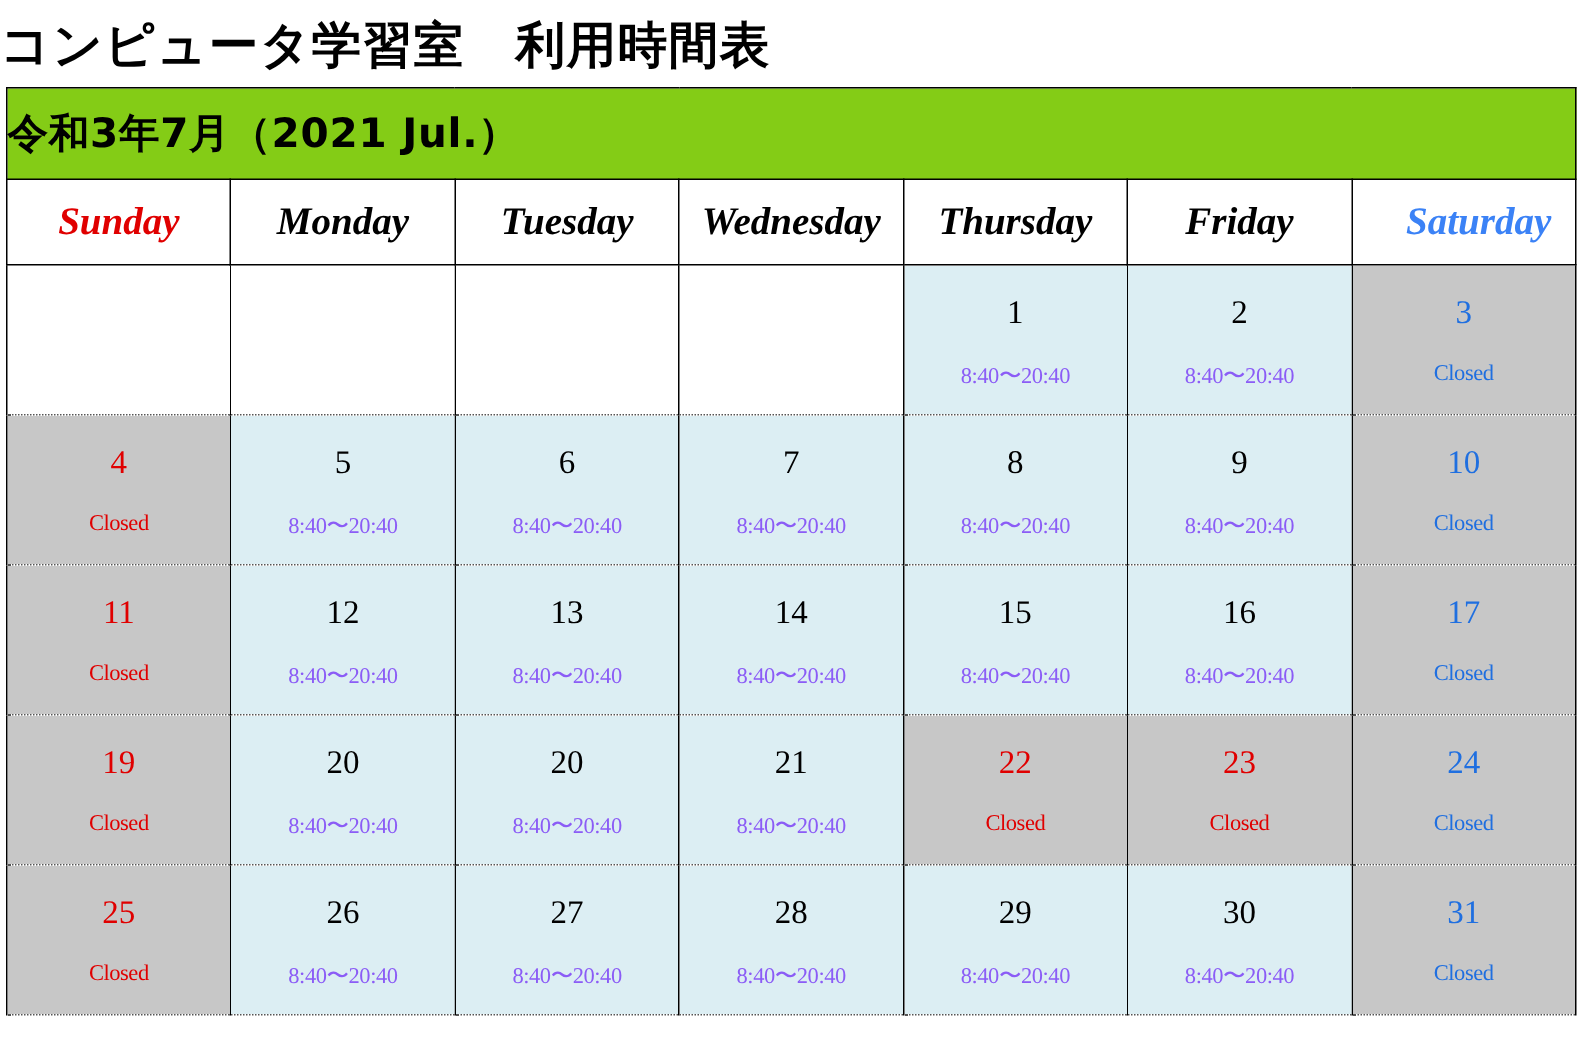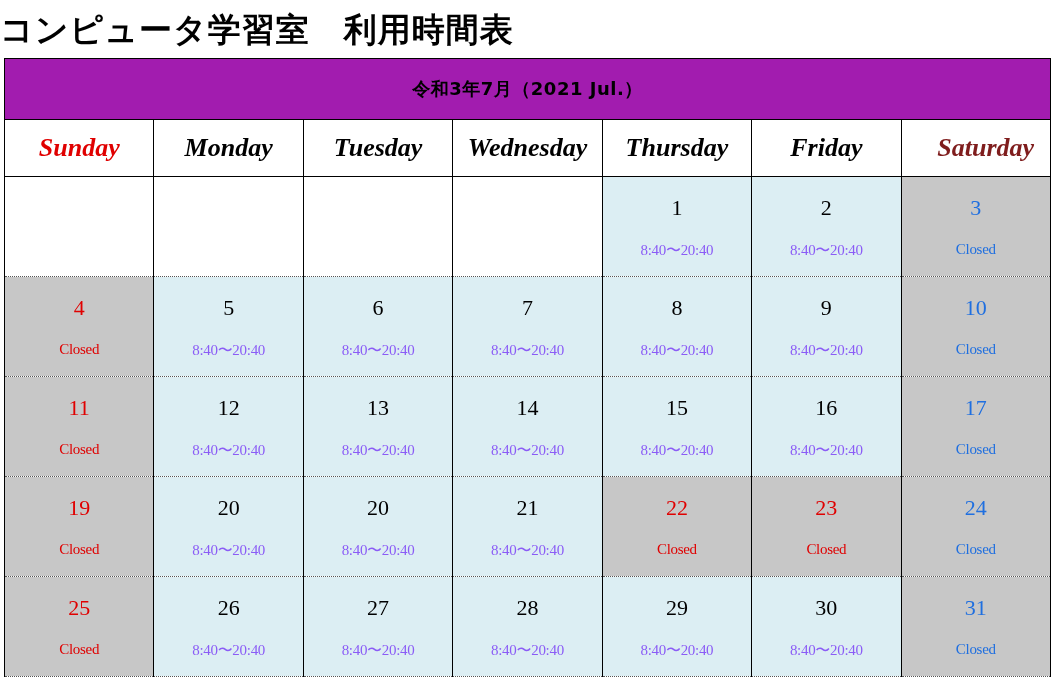--- a/index.html
+++ b/index.html
@@ -34,41 +34,40 @@
     width: 1047px;
     margin: 0 4px;
     table-layout: fixed;
   }
   table.cal td, table.cal th {
     border: 1px solid #000000;
     padding: 0;
     margin: 0;
   }
   .subtitle-cell {
-    text-align: center;
     font-family: "DejaVu Sans", sans-serif;
     font-weight: bold;
-    font-size: 18px;
+    font-size: 27px;
     height: 60px;
     color: #000000;
-    background: #a21caf;
+    background: #84cc16;
     letter-spacing: 0.5px;
   }
   .dow {
     height: 56px;
     text-align: center;
     font-family: "Liberation Serif", serif;
     font-style: italic;
     font-weight: bold;
     font-size: 26px;
     background: #ffffff;
     color: #000000;
   }
   .dow.sun { color: #e00000; }
-  .dow.sat { color: #7f1d1d; padding-left: 20px; }
+  .dow.sat { color: #3b82f6; padding-left: 20px; }
 
   td.day {
     height: 99px;
     vertical-align: top;
     text-align: center;
     background: #ffffff;
     position: relative;
   }
   td.day.weekday { background: #dceef3; }
   td.day.closed-cell { background: #c7c7c7; }

